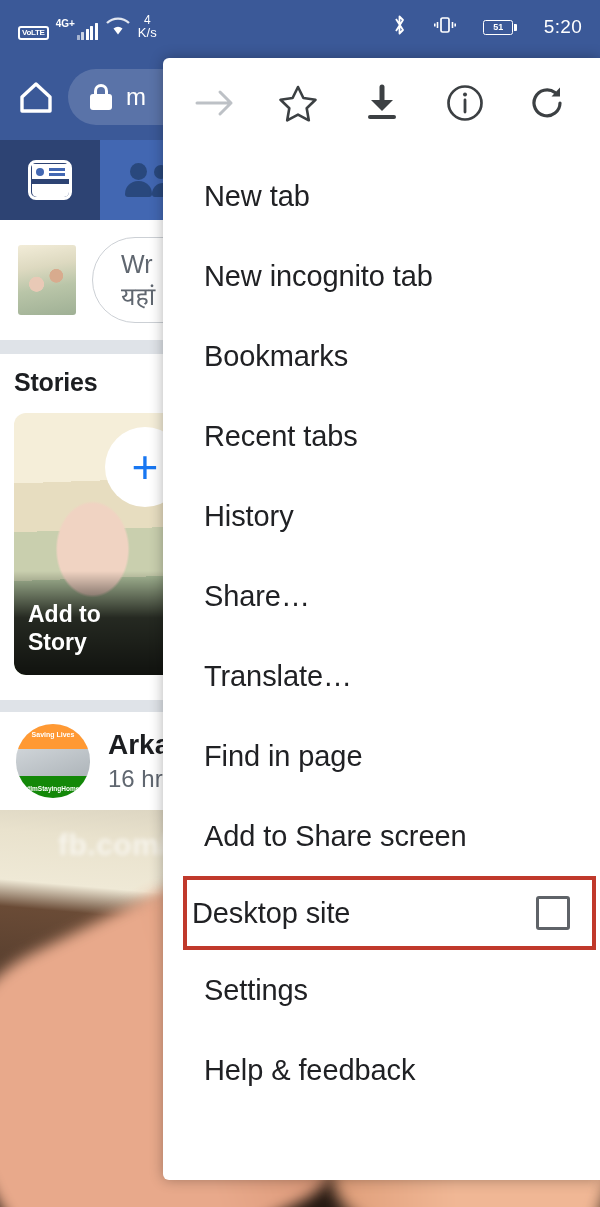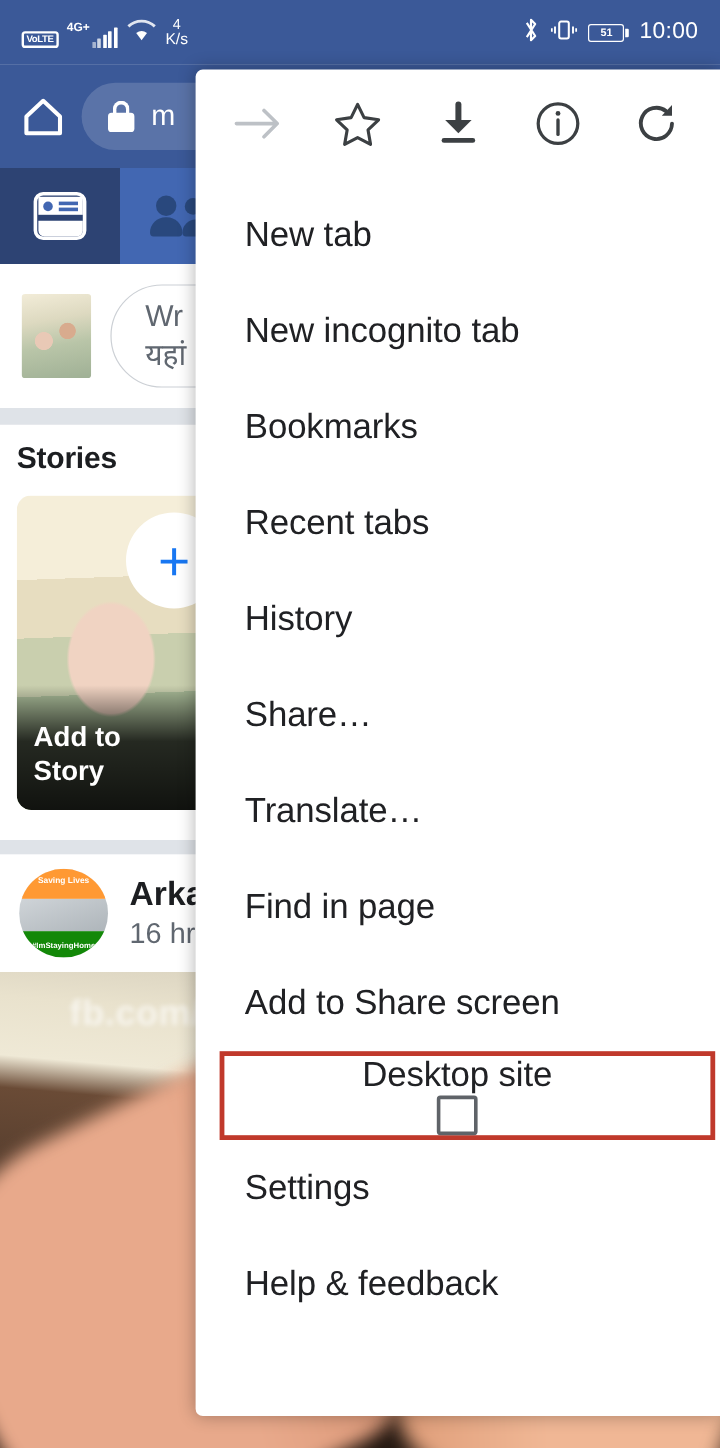--- a/index.html
+++ b/index.html
@@ -19,21 +19,21 @@
 
   
   #status-bar {
     position:absolute; top:0; left:0; width:600px; height:54px;
     background:#3b5998;
     display:flex; align-items:center;
     color:#fff;
     padding:0 18px;
   }
   .sb-left { display:flex; align-items:flex-end; gap:7px; }
-  .sb-right { margin-left:auto; display:flex; align-items:center; gap:9px; }
+  .sb-right { margin-left:auto; display:flex; align-items:center; gap:27px; }
   .volte {
     border:2px solid #fff; border-radius:3px;
     font-size:8px; font-weight:bold; letter-spacing:-0.3px;
     padding:1px 2px; line-height:1;
   }
   .sig-wrap { display:flex; align-items:flex-end; gap:2px; }
   .g4 { font-size:10px; font-weight:bold; line-height:1; margin-bottom:11px; }
   .bars { display:flex; align-items:flex-end; gap:1.5px; height:18px; }
   .bars i { display:block; width:3px; background:#fff; border-radius:0.5px; }
   .bars i:nth-child(1){height:5px;opacity:.55}
@@ -248,21 +248,20 @@
     height:80px; display:flex; align-items:center;
     padding-left:41px; padding-right:22px;
     font-size:29px; color:#202124; letter-spacing:-0.1px;
   }
   .menu-item .lbl { flex:1; }
   .menu-item.highlighted {
     border:4px solid #c0392b;
     margin:0 4px 0 20px;
     padding-left:5px;
     height:74px;
-    flex-direction:column;
   }
   .checkbox {
     width:34px; height:34px;
     border:3px solid #5f6368; border-radius:3px;
   }
 </style>
 </head>
 <body>
 
 <div id="fb-app">
@@ -302,21 +301,21 @@
           <rect x="7" y="3" width="8" height="14" rx="1.6" stroke="#fff" stroke-width="1.7" fill="none"></rect>
           <path d="M3.5 7 L3.5 13 M0.8 8.5 L0.8 11.5 M18.5 7 L18.5 13 M21.2 8.5 L21.2 11.5" stroke="#fff" stroke-width="1.6"></path>
         </svg>
       </span>
       <span class="batt">
         <span class="batt-body">
             <span>51</span>
           </span>
         <span class="batt-cap"></span>
       </span>
-      <span class="clock">10:00</span>
+      <span class="clock">5:20</span>
     </div>
   </div>
 
   <div id="browser-bar">
     <span class="home-ic">
       <svg width="40" height="38" viewBox="0 0 40 38">
         <path d="M6 19 L20 6 L34 19 L34 33 L6 33 Z" stroke="#fff" stroke-width="3.4" fill="none" stroke-linejoin="round"></path>
       </svg>
     </span>
     <span class="omnibox">

